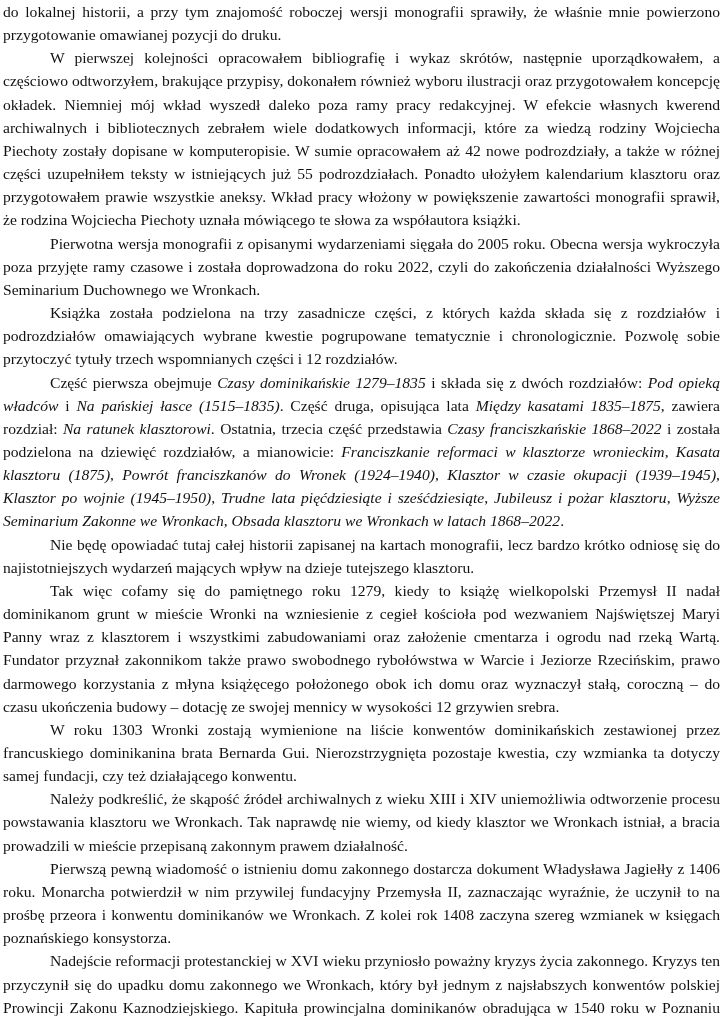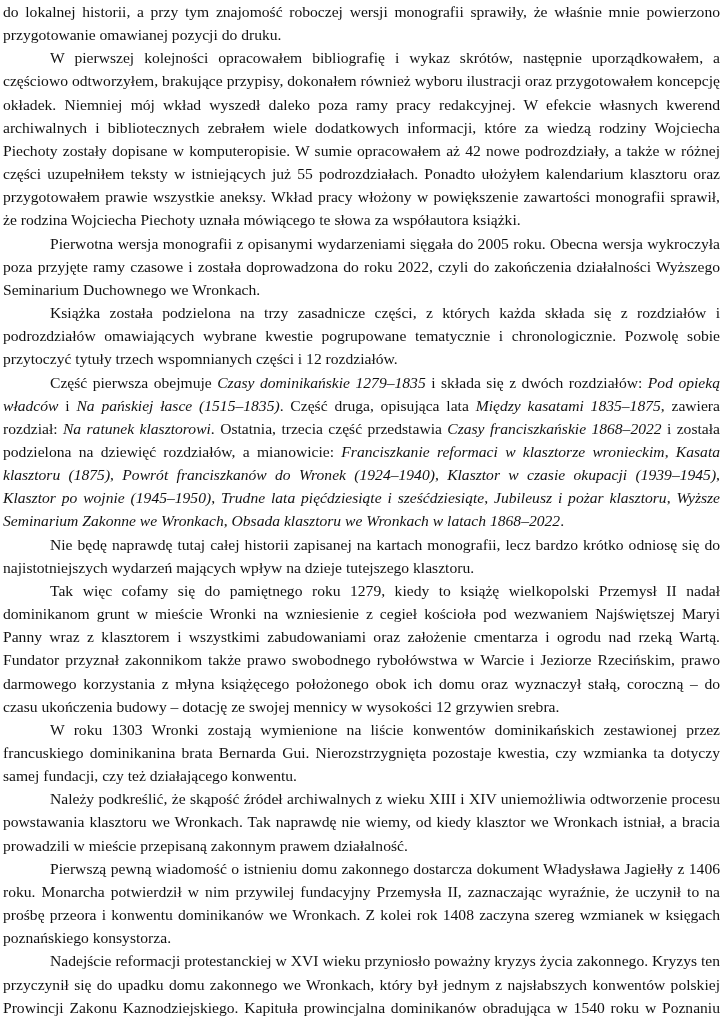--- a/index.html
+++ b/index.html
@@ -25,19 +25,19 @@
 </style>
 </head>
 <body>
 
 <div class="page" id="page">
     <p><span>do lokalnej historii, a przy tym znajomość roboczej wersji monografii sprawiły, że właśnie mnie powierzono przygotowanie omawianej pozycji do druku.</span></p>
     <p class="indent"><span>W pierwszej kolejności opracowałem bibliografię i wykaz skrótów, następnie uporządkowałem, a częściowo odtworzyłem, brakujące przypisy, dokonałem również wyboru ilustracji oraz przygotowałem koncepcję okładek. Niemniej mój wkład wyszedł daleko poza ramy pracy redakcyjnej. W efekcie własnych kwerend archiwalnych i bibliotecznych zebrałem wiele dodatkowych informacji, które za wiedzą rodziny Wojciecha Piechoty zostały dopisane w komputeropisie. W sumie opracowałem aż 42 nowe podrozdziały, a także w różnej części uzupełniłem teksty w istniejących już 55 podrozdziałach. Ponadto ułożyłem kalendarium klasztoru oraz przygotowałem prawie wszystkie aneksy. Wkład pracy włożony w powiększenie zawartości monografii sprawił, że rodzina Wojciecha Piechoty uznała mówiącego te słowa za współautora książki.</span></p>
     <p class="indent"><span>Pierwotna wersja monografii z opisanymi wydarzeniami sięgała do 2005 roku. Obecna wersja wykroczyła poza przyjęte ramy czasowe i została doprowadzona do roku 2022, czyli do zakończenia działalności Wyższego Seminarium Duchownego we Wronkach.</span></p>
     <p class="indent"><span>Książka została podzielona na trzy zasadnicze części, z których każda składa się z rozdziałów i podrozdziałów omawiających wybrane kwestie pogrupowane tematycznie i chronologicznie. Pozwolę sobie przytoczyć tytuły trzech wspomnianych części i 12 rozdziałów.</span></p>
     <p class="indent"><span>Część pierwsza obejmuje </span><em>Czasy dominikańskie 1279–1835</em><span> i składa się z dwóch rozdziałów: </span><em>Pod opieką władców</em><span> i </span><em>Na pańskiej łasce (1515–1835)</em><span>. Część druga, opisująca lata </span><em>Między kasatami 1835–1875</em><span>, zawiera rozdział: </span><em>Na ratunek klasztorowi</em><span>. Ostatnia, trzecia część przedstawia </span><em>Czasy franciszkańskie 1868–2022</em><span> i została podzielona na dziewięć rozdziałów, a mianowicie: </span><em>Franciszkanie reformaci w klasztorze wronieckim</em><span>, </span><em>Kasata klasztoru (1875)</em><span>, </span><em>Powrót franciszkanów do Wronek (1924–1940)</em><span>, </span><em>Klasztor w czasie okupacji (1939–1945)</em><span>, </span><em>Klasztor po wojnie (1945–1950)</em><span>, </span><em>Trudne lata pięćdziesiąte i sześćdziesiąte</em><span>, </span><em>Jubileusz i pożar klasztoru</em><span>, </span><em>Wyższe Seminarium Zakonne we Wronkach</em><span>, </span><em>Obsada klasztoru we Wronkach w latach 1868–2022</em><span>.</span></p>
-    <p class="indent"><span>Nie będę naprawdę tutaj całej historii zapisanej na kartach monografii, lecz bardzo krótko odniosę się do najistotniejszych wydarzeń mających wpływ na dzieje tutejszego klasztoru.</span></p>
+    <p class="indent"><span>Nie będę opowiadać tutaj całej historii zapisanej na kartach monografii, lecz bardzo krótko odniosę się do najistotniejszych wydarzeń mających wpływ na dzieje tutejszego klasztoru.</span></p>
     <p class="indent"><span>Tak więc cofamy się do pamiętnego roku 1279, kiedy to książę wielkopolski Przemysł II nadał dominikanom grunt w mieście Wronki na wzniesienie z cegieł kościoła pod wezwaniem Najświętszej Maryi Panny wraz z klasztorem i wszystkimi zabudowaniami oraz założenie cmentarza i ogrodu nad rzeką Wartą. Fundator przyznał zakonnikom także prawo swobodnego rybołówstwa w Warcie i Jeziorze Rzecińskim, prawo darmowego korzystania z młyna książęcego położonego obok ich domu oraz wyznaczył stałą, coroczną – do czasu ukończenia budowy – dotację ze swojej mennicy w wysokości 12 grzywien srebra.</span></p>
     <p class="indent"><span>W roku 1303 Wronki zostają wymienione na liście konwentów dominikańskich zestawionej przez francuskiego dominikanina brata Bernarda Gui. Nierozstrzygnięta pozostaje kwestia, czy wzmianka ta dotyczy samej fundacji, czy też działającego konwentu.</span></p>
     <p class="indent"><span>Należy podkreślić, że skąpość źródeł archiwalnych z wieku XIII i XIV uniemożliwia odtworzenie procesu powstawania klasztoru we Wronkach. Tak naprawdę nie wiemy, od kiedy klasztor we Wronkach istniał, a bracia prowadzili w mieście przepisaną zakonnym prawem działalność.</span></p>
     <p class="indent"><span>Pierwszą pewną wiadomość o istnieniu domu zakonnego dostarcza dokument Władysława Jagiełły z 1406 roku. Monarcha potwierdził w nim przywilej fundacyjny Przemysła II, zaznaczając wyraźnie, że uczynił to na prośbę przeora i konwentu dominikanów we Wronkach. Z kolei rok 1408 zaczyna szereg wzmianek w księgach poznańskiego konsystorza.</span></p>
     <p class="indent"><span>Nadejście reformacji protestanckiej w XVI wieku przyniosło poważny kryzys życia zakonnego. Kryzys ten przyczynił się do upadku domu zakonnego we Wronkach, który był jednym z najsłabszych konwentów polskiej Prowincji Zakonu Kaznodziejskiego. Kapituła prowincjalna dominikanów obradująca w 1540 roku w Poznaniu zarządziła afiliację konwentu wronieckiego do konwentu poznańskiego. A na kapitule prowincjalnej w Płocku w 1558 roku powzięta została uchwała pozwalająca zwijać podupadające konwenty. W latach następnych zastosowano ją w stosunku do klasztoru wronieckiego. Potwierdzają taki stan dwie wzmianki, mianowicie w lustracji dóbr miasta Wronki z lat 1564–1565 mowa o pustym klasztorze wronieckim: „teraz pusto stoi ten klasztor”, a protokół wizytacji tutejszej parafii z 1603 roku wspomina, że „we Wronkach jest grunt po kościele zakonników, gdzie znajduje się tylko zakrystia, a ich dobra zajął dziedzic”. Ten ostatni przekaz wskazuje, że po opuszczeniu Wronek przez dominikanów ich klasztor wraz z kościołem popadł w zupełną ruinę.</span></p>
   </div>
 
 </body></html>

